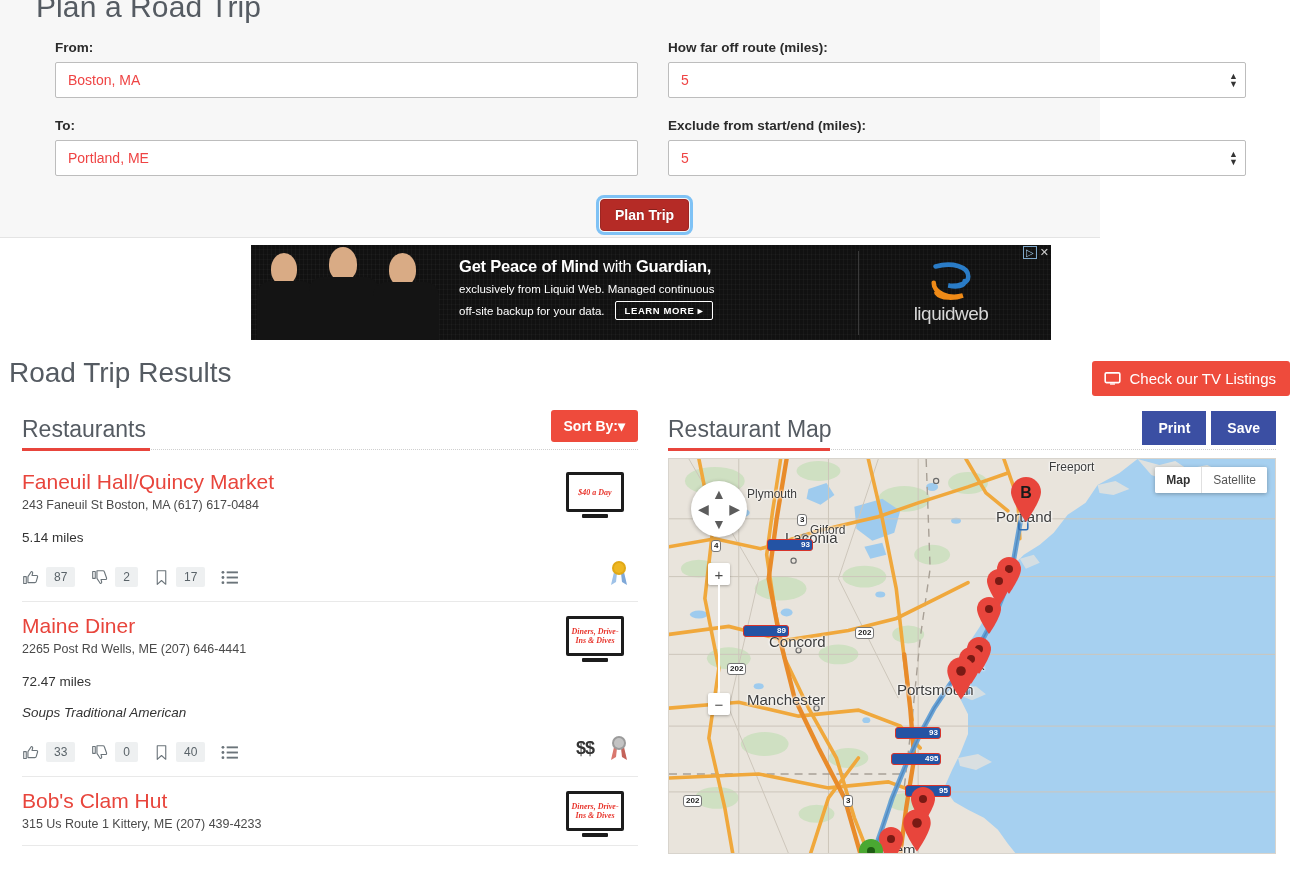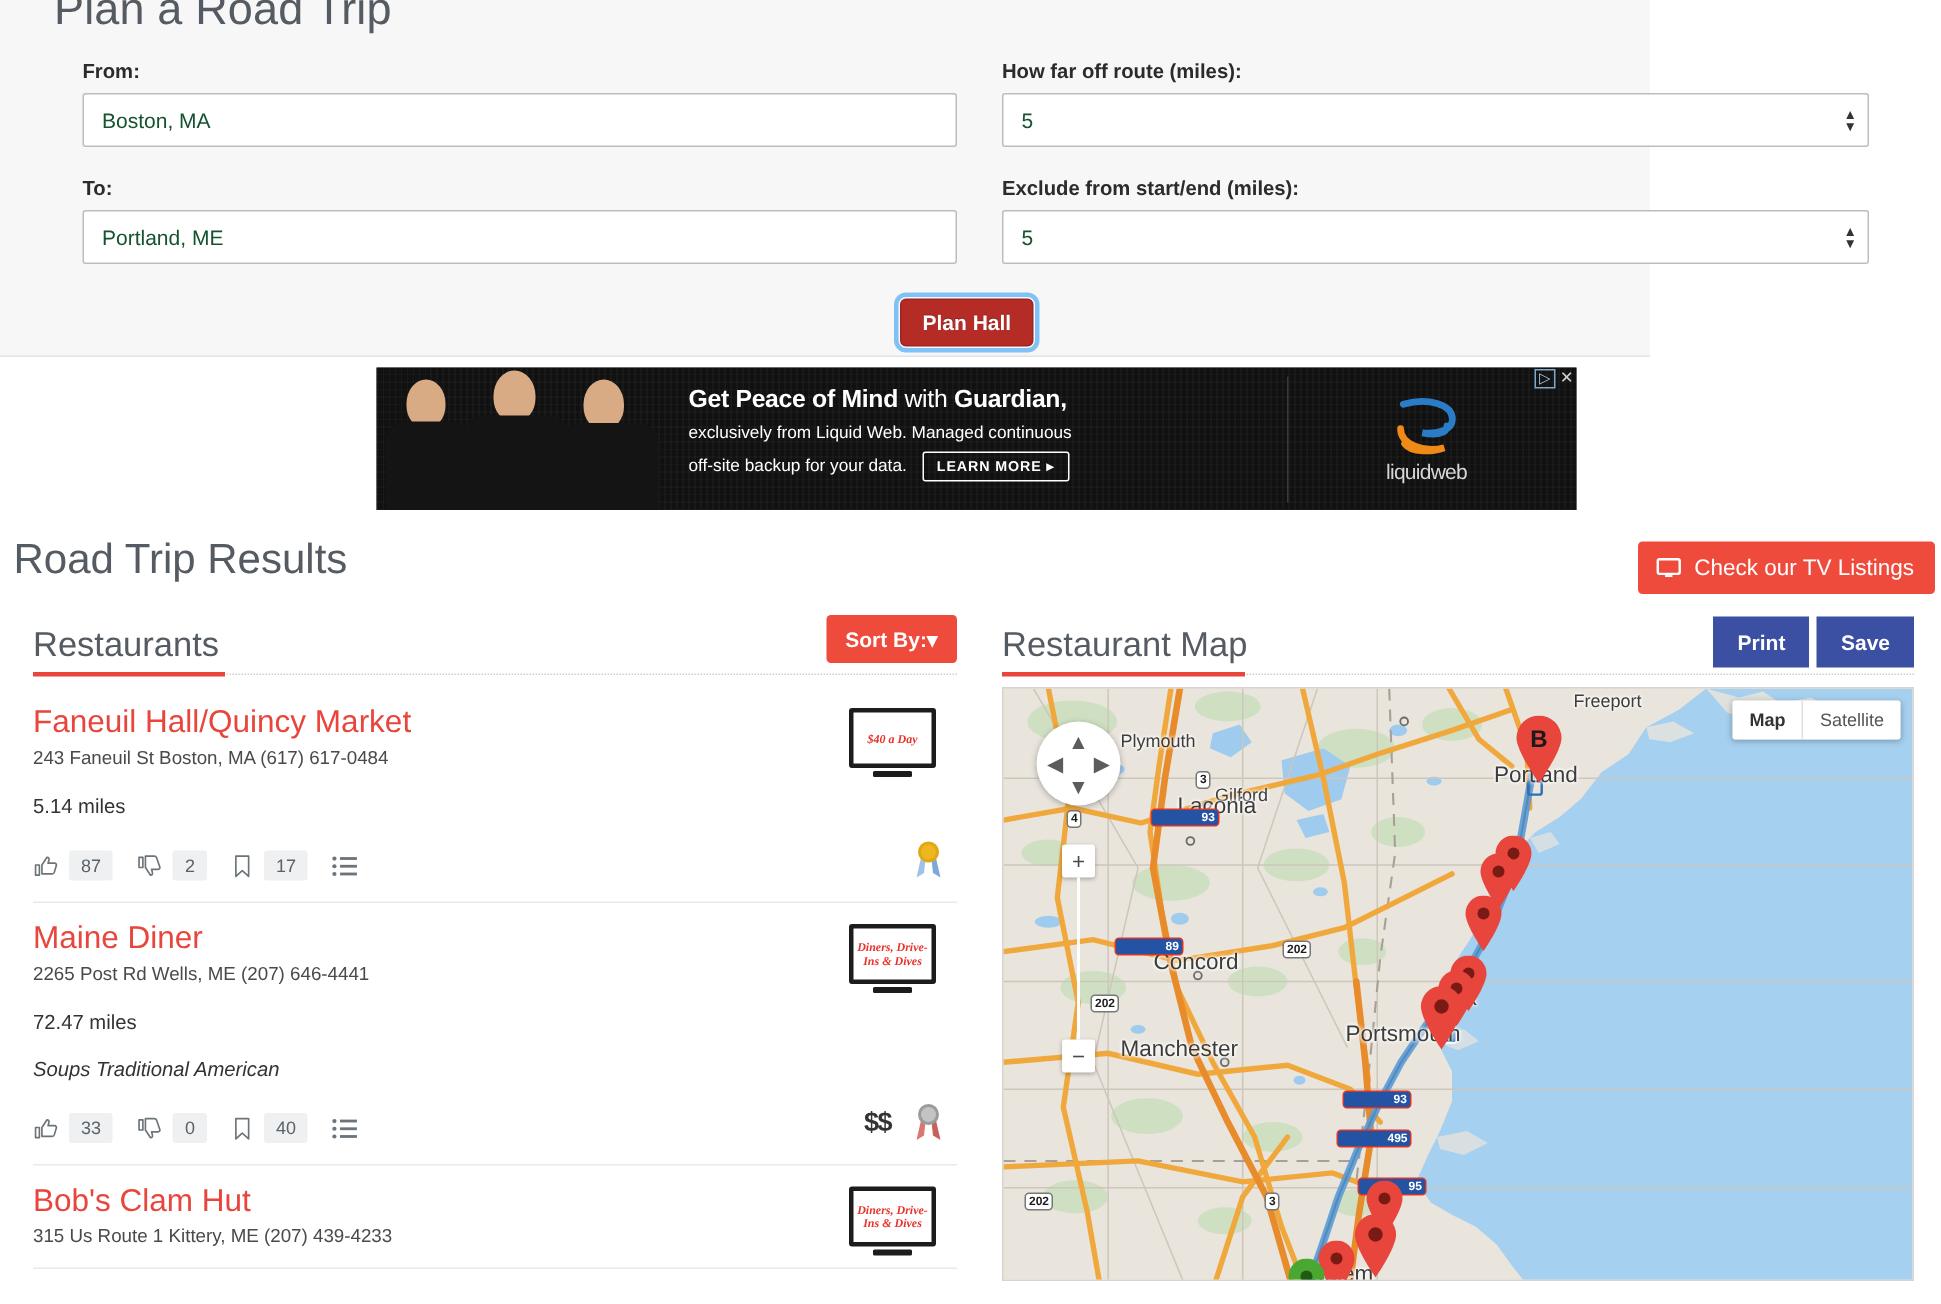--- a/index.html
+++ b/index.html
@@ -21,21 +21,21 @@
   }
   .field-label {
     font-size: 13.5px; font-weight: bold; color: #2b2b2b; display: block;
     margin-bottom: 7px;
   }
   .col-left  { position: absolute; left: 55px; top: 40px; width: 583px; }
   .col-right { position: absolute; left: 668px; top: 40px; width: 578px; }
   .field-group { margin-bottom: 20px; }
   .text-input {
     width: 100%; height: 36px; border: 1px solid #bdbdbd; background: #fff;
-    border-radius: 2px; padding: 0 12px; font-size: 14px; color: #14532d;
+    border-radius: 2px; padding: 0 12px; font-size: 14px; color: #ef4444;
     font-family: "Liberation Sans", sans-serif; outline: none;
   }
   .spin-wrap { position: relative; }
   .spin-wrap .text-input { padding-right: 28px; }
   .spinner {
     position: absolute; right: 8px; top: 50%; transform: translateY(-50%);
     display: flex; flex-direction: column; line-height: 0; cursor: pointer;
   }
   .spinner span { font-size: 9px; color: #333; line-height: 8px; }
 
@@ -77,21 +77,21 @@
     border: 1px solid #fff; border-radius: 2px; padding: 3px 9px;
     font-size: 9.5px; font-weight: bold; letter-spacing: .6px; color: #fff;
     cursor: pointer; white-space: nowrap;
   }
   .ad-brand {
     position: absolute; right: 8px; top: 6px; width: 185px; height: 84px;
     border-left: 1px solid #3a3a3a; display: flex; flex-direction: column;
     align-items: center; justify-content: center;
   }
   .lw-logo { width: 46px; height: 40px; }
-  .lw-word { color: #d7d7d7; font-size: 14px; letter-spacing: -.5px; margin-top: 2px; }
+  .lw-word { color: #d7d7d7; font-size: 19px; letter-spacing: -.5px; margin-top: 2px; }
   .ad-choices {
     position: absolute; right: 2px; top: 1px; display: flex; gap: 3px; align-items: center;
   }
   .adc-i { color: #9ec7e8; font-size: 10px; border: 1px solid #7fa9cc; padding: 0 2px; line-height: 11px; }
   .adc-x { color: #cfcfcf; font-size: 11px; line-height: 11px; }
 
   
   .results-title {
     position: absolute; left: 9px; top: 357px;
     font-size: 28px; color: #555b62; font-weight: 400;
@@ -254,21 +254,21 @@
         <input class="text-input" type="text" value="5" style="">
         <span class="spinner">
           <span>▲</span>
           <span>▼</span>
         </span>
       </div>
     </div>
   </div>
 
   <div class="plan-trip-wrap">
-    <button class="plan-trip-btn">Plan Hall</button>
+    <button class="plan-trip-btn">Plan Trip</button>
   </div>
 </div>
 
 <div class="ad-banner">
   <div class="ad-texture"></div>
 
   <div class="ad-people">
     <div class="person" style="left:4px;width:62px;height:95px;">
       <div class="p-head" style="left:16px;top:8px;width:26px;height:32px;"></div>
       <div class="p-body" style="left:2px;top:36px;width:58px;height:59px;"></div>

